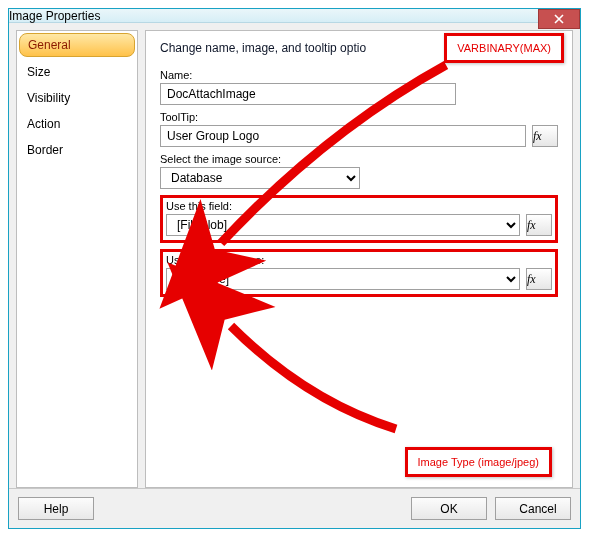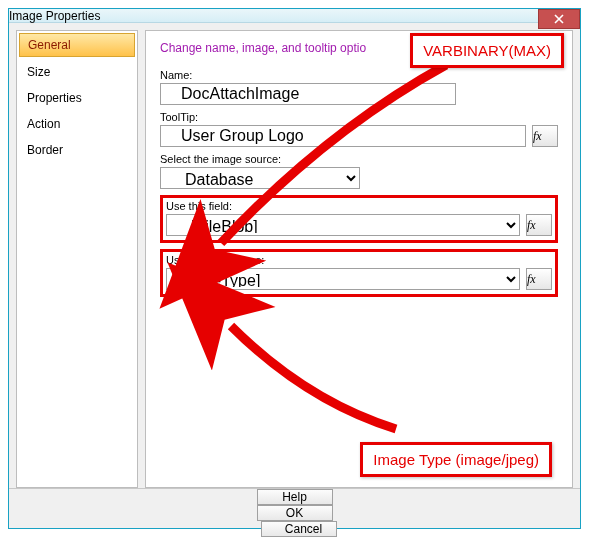--- a/index.html
+++ b/index.html
@@ -63,54 +63,54 @@
   .sidebar-item {
     padding: 4px 8px;
     color: #000000;
     cursor: pointer;
     font-size: 12px;
     margin-bottom: 4px;
   }
   .sidebar-item.selected {
     background: linear-gradient(#ffe8a6, #ffc24a);
     border: 1px solid #d8a430;
-    border-radius: 0;
+    border-radius: 8px;
     color: #8b1a00;
   }
   .main {
     flex: 1;
     background: #fff;
     border: 1px solid #bdbdbd;
     padding: 10px 14px;
     position: relative;
     overflow: hidden;
   }
   .desc {
     font-size: 12px;
-    color: #a21caf;
+    color: #0f172a;
     margin-bottom: 14px;
   }
   .label {
     font-size: 11px;
     color: #000;
     margin-top: 6px;
     margin-bottom: 2px;
   }
   .row {
     display: flex;
     align-items: center;
     gap: 6px;
   }
   .textinput, select.textinput {
     height: 22px;
     border: 1px solid #a0a0a0;
     background: #fff;
-    padding: 2px 20px;
+    padding: 2px 6px;
     font-family: inherit;
-    font-size: 16px;
+    font-size: 12px;
   }
   .name-input { width: 296px; }
   .tooltip-input { flex: 1; min-width: 0; }
   .source-select { width: 200px; }
   .field-select { flex: 1; min-width: 0; }
   .fx-btn {
     width: 26px;
     height: 22px;
     border: 1px solid #a0a0a0;
     background: linear-gradient(#fff, #e6e6e6);
@@ -127,40 +127,39 @@
     padding: 2px 3px 4px 3px;
     margin-top: 6px;
   }
   .highlight-box .label { margin-top: 0; }
   .footer {
     height: 40px;
     border-top: 1px solid #c8c8c8;
     display: flex;
     align-items: center;
     padding: 0 9px;
-    flex-direction: column;
   }
   .btn {
     height: 23px;
     min-width: 76px;
     border: 1px solid #a0a0a0;
     background: linear-gradient(#fcfcfc, #e8e8e8);
     font-family: inherit;
     font-size: 12px;
     cursor: pointer;
     padding: 0 10px;
   }
   .footer .spacer { flex: 1; }
   .footer .btn + .btn { margin-left: 8px; padding-left: 20px; }
   .callout {
     position: absolute;
     background: #fff;
     border: 3px solid #e60000;
     color: #e60000;
-    font-size: 15px;
+    font-size: 11px;
     padding: 6px 10px;
     white-space: nowrap;
     box-shadow: 1px 1px 3px rgba(0,0,0,0.25);
     z-index: 20;
   }
   svg.arrows {
     position: absolute;
     left: 0;
     top: 0;
     pointer-events: none;
@@ -177,21 +176,21 @@
       <svg viewBox="0 0 10 10">
           <path d="M1 1 L9 9 M9 1 L1 9" stroke="#fff" stroke-width="1.6"></path>
         </svg>
     </div>
   </div>
 
   <div class="body">
     <div class="sidebar">
       <div class="sidebar-item selected"><span>General</span></div>
       <div class="sidebar-item"><span>Size</span></div>
-      <div class="sidebar-item"><span>Properties</span></div>
+      <div class="sidebar-item"><span>Visibility</span></div>
       <div class="sidebar-item"><span>Action</span></div>
       <div class="sidebar-item"><span>Border</span></div>
     </div>
 
     <div class="main">
       <div class="desc">Change name, image, and tooltip optio</div>
 
       <div class="label">Name:</div>
       <input class="textinput name-input" value="DocAttachImage" style="">
 

